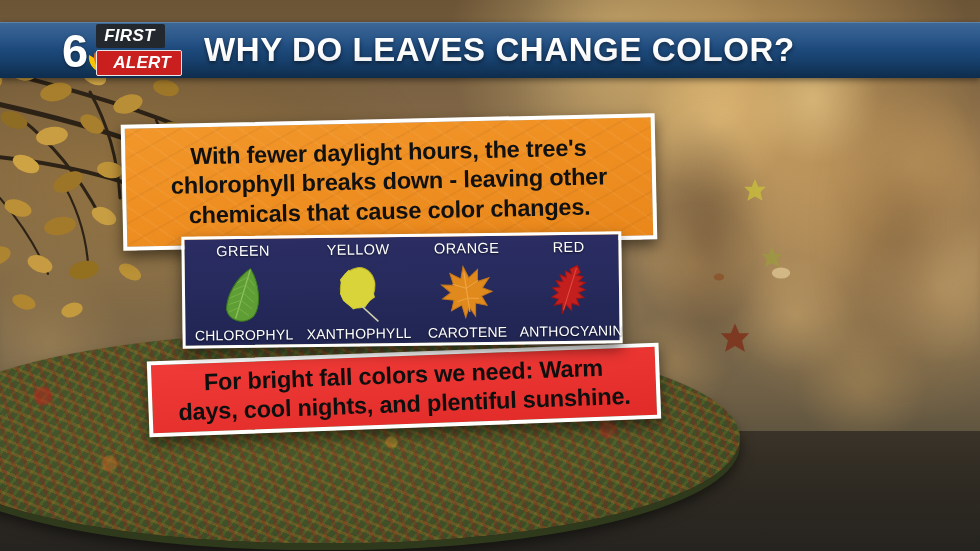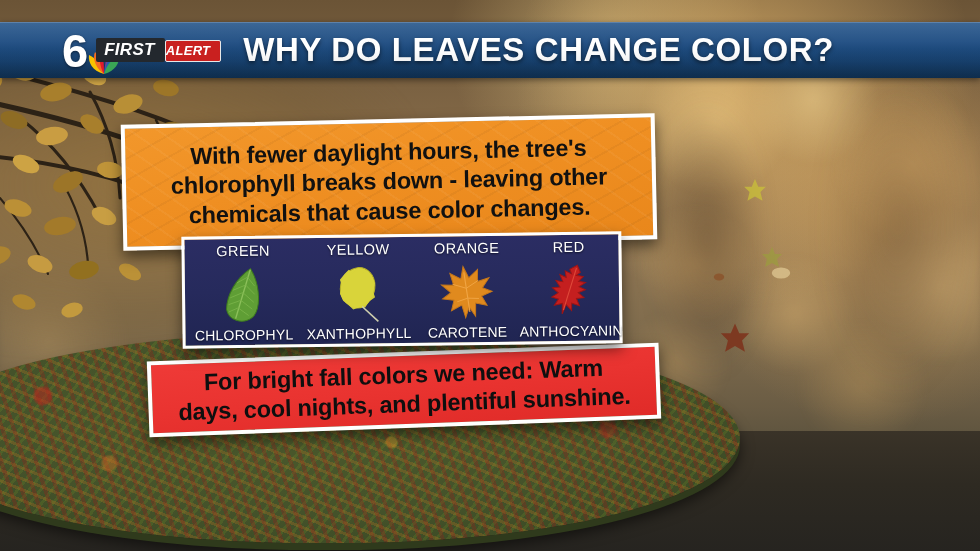--- a/index.html
+++ b/index.html
@@ -134,35 +134,35 @@
     font-weight: 700; font-size: 47px; color: #fff;
     line-height: 1; letter-spacing: -2px;
     text-shadow: 0 1px 3px rgba(0,0,0,0.5);
     position: relative; z-index: 2;
   }
   .peacock {
     position: absolute; left: 22px; bottom: 3px; z-index: 3;
   }
   .fa-badge {
     position: relative; margin-left: 10px; z-index: 4;
-    display: flex; align-items: flex-start;
+    display: flex; flex-direction: column; align-items: flex-start;
   }
   .fa-first {
     background: #23282e;
     color: #fff; font-weight: 700; font-style: italic;
     font-size: 17px; line-height: 1;
     padding: 3px 10px 4px 8px;
     border-radius: 2px;
     letter-spacing: .3px;
   }
   .fa-alert {
     background: #c9201f;
     color: #fff; font-weight: 700; font-style: italic;
-    font-size: 13px; line-height: 1;
-    padding: 3px 10px 4px 0;
+    font-size: 17px; line-height: 1;
+    padding: 3px 10px 4px 16px;
     border-radius: 2px; margin-top: 2px;
     border: 1px solid #e8e8e8;
     letter-spacing: .3px;
   }
   .banner-title {
     margin-left: 22px;
     color: #ffffff;
     font-size: 33px; font-weight: 700;
     letter-spacing: .6px;
     text-shadow: 0 2px 4px rgba(0,0,0,0.55);

